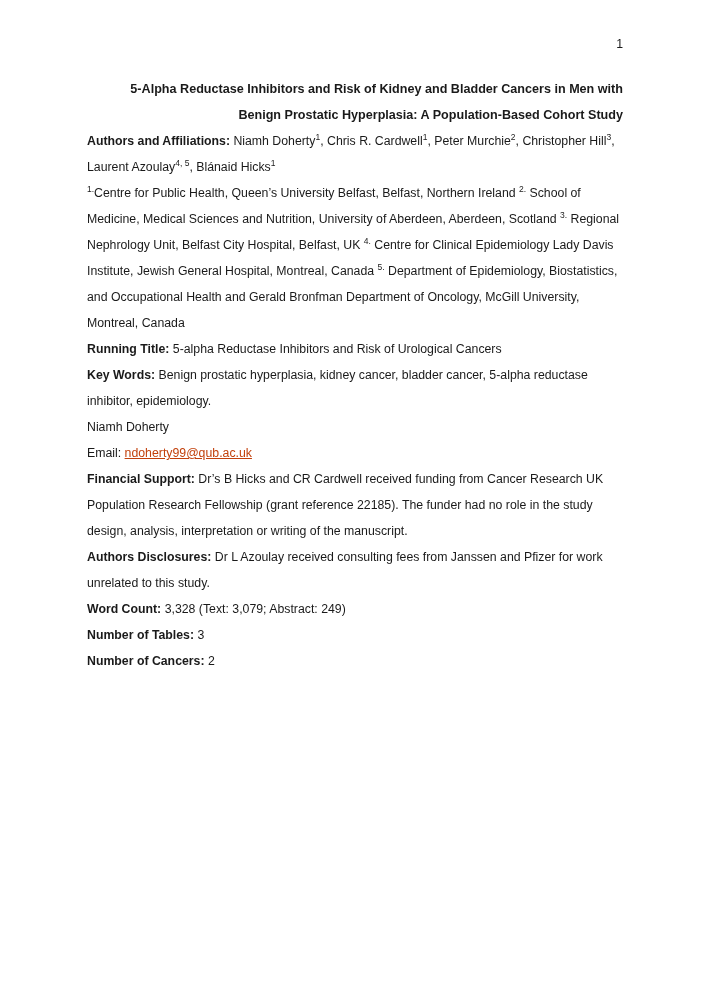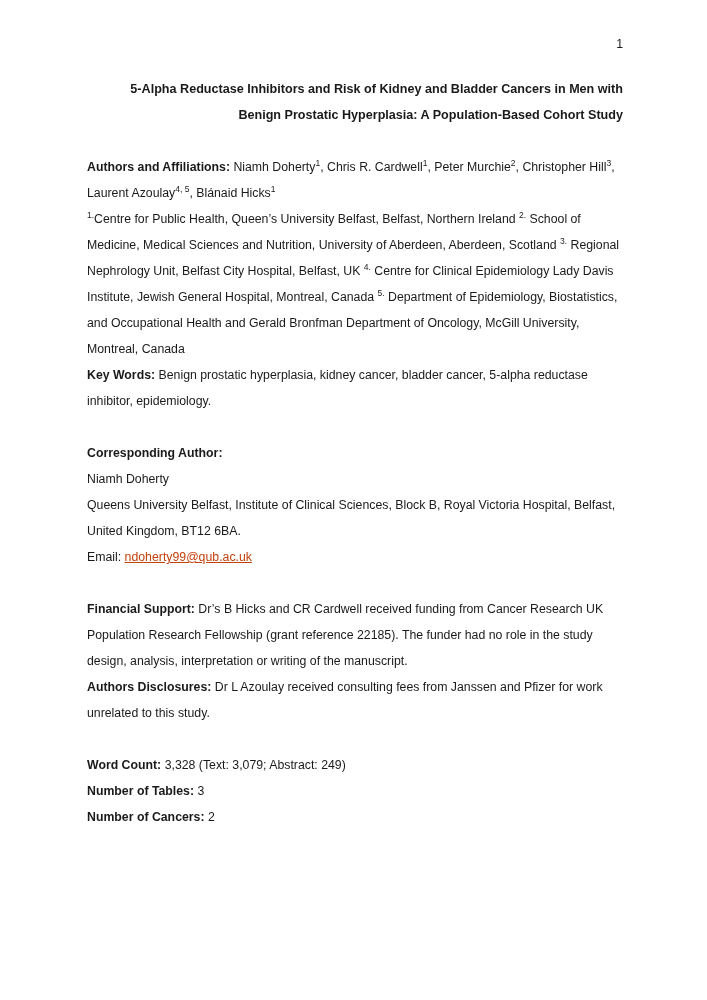--- a/index.html
+++ b/index.html
@@ -22,21 +22,21 @@
     line-height: 16px;
   }
   .title {
     margin-top: 24px;
     font-size: 12.6px;
     font-weight: bold;
     text-align: right;
     line-height: 26px;
   }
   .para { margin: 0; text-align: left; }
-  .gap { margin-top: 26px; }
+  .gap { }
   strong { font-weight: bold; }
   sup {
     font-size: 8.5px;
     line-height: 0;
     vertical-align: super;
   }
   a.email-link {
     color: #c2410c;
     text-decoration: underline;
     cursor: pointer;
@@ -48,26 +48,25 @@
 <div class="page">
 
   <div class="page-number">1</div>
 
   <div class="title">5-Alpha Reductase Inhibitors and Risk of Kidney and Bladder Cancers in Men with Benign Prostatic Hyperplasia: A Population-Based Cohort Study</div>
 
   <p class="para gap"><strong>Authors and Affiliations:</strong><span><span> Niamh Doherty</span><sup>1</sup><span>, </span></span><span><span>Chris R. Cardwell</span><sup>1</sup><span>, </span></span><span><span>Peter Murchie</span><sup>2</sup><span>, </span></span><span><span>Christopher Hill</span><sup>3</sup><span>, </span></span><span><span>Laurent Azoulay</span><sup>4, 5</sup><span>, </span></span><span><span>Blánaid Hicks</span><sup>1</sup><span></span></span></p>
 
   <p class="para"><span><sup>1.</sup><span>Centre for Public Health, Queen’s University Belfast, Belfast, Northern Ireland </span></span><span><sup>2.</sup><span> School of Medicine, Medical Sciences and Nutrition, University of Aberdeen, Aberdeen, Scotland </span></span><span><sup>3.</sup><span> Regional Nephrology Unit, Belfast City Hospital, Belfast, UK </span></span><span><sup>4.</sup><span> Centre for Clinical Epidemiology Lady Davis Institute, Jewish General Hospital, Montreal, Canada </span></span><span><sup>5.</sup><span> Department of Epidemiology, Biostatistics, and Occupational Health and Gerald Bronfman Department of Oncology, McGill University, Montreal, Canada</span></span></p>
 
+  <p class="para gap"><strong>Running Title:</strong><span> 5-alpha Reductase Inhibitors and Risk of Urological Cancers</span></p>
 
   <p class="para"><strong>Key Words:</strong><span> Benign prostatic hyperplasia, kidney cancer, bladder cancer, 5-alpha reductase inhibitor, epidemiology.</span></p>
 
-  <p class="para gap"><strong>Corresponding Author:</strong></p>
   <p class="para">Niamh Doherty</p>
-  <p class="para">Queens University Belfast, Institute of Clinical Sciences, Block B, Royal Victoria Hospital, Belfast, United Kingdom, BT12 6BA.</p>
   <p class="para"><span>Email: </span><a class="email-link" href="#">ndoherty99@qub.ac.uk</a></p>
 
   <p class="para gap"><strong>Financial Support:</strong><span> Dr’s B Hicks and CR Cardwell received funding from Cancer Research UK Population Research Fellowship (grant reference 22185). The funder had no role in the study design, analysis, interpretation or writing of the manuscript.</span></p>
 
   <p class="para"><strong>Authors Disclosures:</strong><span> Dr L Azoulay received consulting fees from Janssen and Pfizer for work unrelated to this study.</span></p>
 
   <p class="para gap"><strong>Word Count:</strong><span> 3,328 (Text: 3,079; Abstract: 249)</span></p>
   <p class="para"><strong>Number of Tables:</strong><span> 3</span></p>
   <p class="para"><strong>Number of Cancers:</strong><span> 2</span></p>
 

